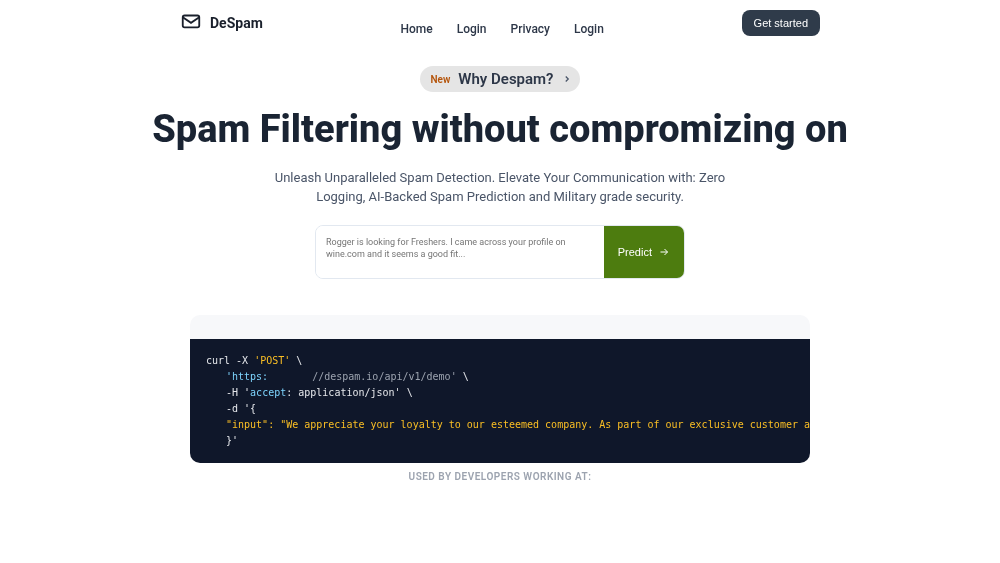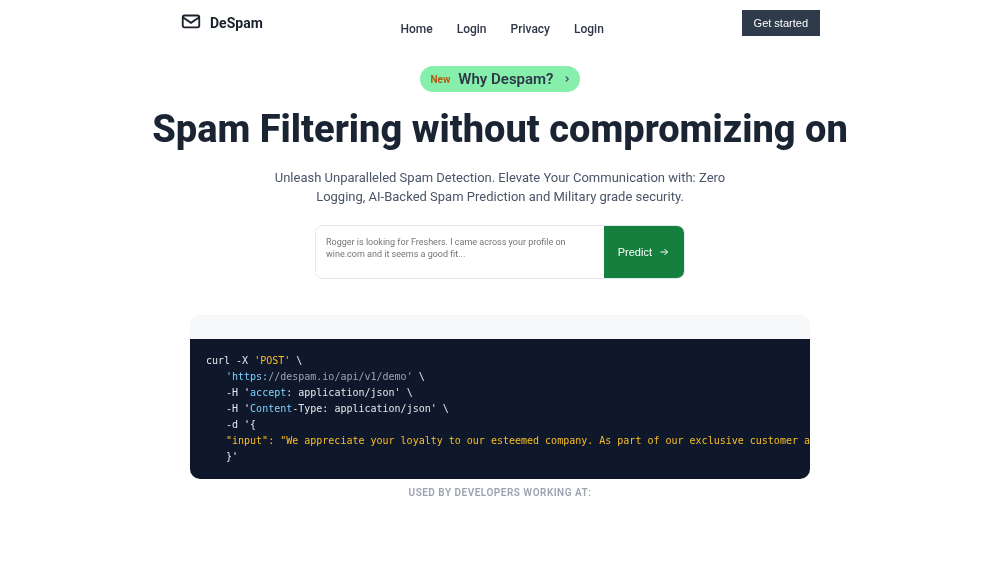--- a/index.html
+++ b/index.html
@@ -41,33 +41,33 @@
   font-size: 12px;
   color: #2d3748;
   text-decoration: none;
   font-weight: 500;
 }
 .get-started {
   background: #2f3b4a;
   color: #fff;
   border: none;
   padding: 7px 12px;
-  border-radius: 0;
+  border-radius: 8px;
   font-size: 11px;
   font-weight: 500;
   cursor: pointer;
 }
 .hero {
   text-align: center;
   padding: 20px 0 0;
 }
 .badge-row {
   display: inline-flex;
   align-items: center;
-  background: #86efac;
+  background: #e5e5e5;
   border-radius: 16px;
   padding: 4px 8px 4px 10px;
   gap: 8px;
   margin-bottom: 16px;
 }
 .badge-new {
   color: #b45309;
   font-size: 10px;
   font-weight: 600;
 }
@@ -119,21 +119,21 @@
   padding: 10px 10px;
   font-size: 9px;
   color: #6b7280;
   resize: none;
   height: 52px;
   outline: none;
   font-family: inherit;
   line-height: 1.4;
 }
 .predict-btn {
-  background: #15803d;
+  background: #4d7c0f;
   color: #fff;
   border: none;
   padding: 0 14px;
   font-size: 11px;
   font-weight: 500;
   cursor: pointer;
   display: flex;
   align-items: center;
   gap: 6px;
 }
@@ -157,21 +157,21 @@
   line-height: 1.6;
   overflow: hidden;
   white-space: nowrap;
 }
 .code-line {
   color: #d1d5db;
 }
 .c-white { color: #e5e7eb; }
 .c-cyan { color: #7dd3fc; }
 .c-orange { color: #fbbf24; }
-.c-gray { color: #9ca3af; }
+.c-gray { color: #9ca3af; margin-left: 44px; }
 .i1 { padding-left: 20px; }
 .used-by {
   text-align: center;
   font-size: 10px;
   color: #9ca3af;
   font-weight: 600;
   letter-spacing: 0.5px;
   margin-top: 8px;
 }
 </style>
@@ -221,19 +221,18 @@
         </svg>
     </button>
   </div>
 </section>
 
 <div class="gray-bar"></div>
 <div class="code-block">
   <div class="code-line"><span class="c-white">curl -X </span><span class="c-orange">'POST'</span><span class="c-white"> \</span></div>
   <div class="code-line i1"><span class="c-cyan">'https:</span><span class="c-gray">//despam.io/api/v1/demo'</span><span class="c-white"> \</span></div>
   <div class="code-line i1"><span class="c-white">-H '</span><span class="c-cyan">accept</span><span class="c-white">: application/json'</span><span class="c-white"> \</span></div>
-  <div class="code-line i1"><span class="c-white">-H '</span><span class="c-cyan">Content</span><span class="c-white">-Type: application/json'</span><span class="c-white"> \</span></div>
   <div class="code-line i1"><span class="c-white">-d '{</span></div>
   <div class="code-line i1"><span class="c-orange">"input": "We appreciate your loyalty to our esteemed company. As part of our exclusive customer appreciation program, you have been selected to receive a con</span></div>
   <div class="code-line i1"><span class="c-white">}'</span></div>
 </div>
 
 <p class="used-by">USED BY DEVELOPERS WORKING AT:</p>
 
 </body></html>

